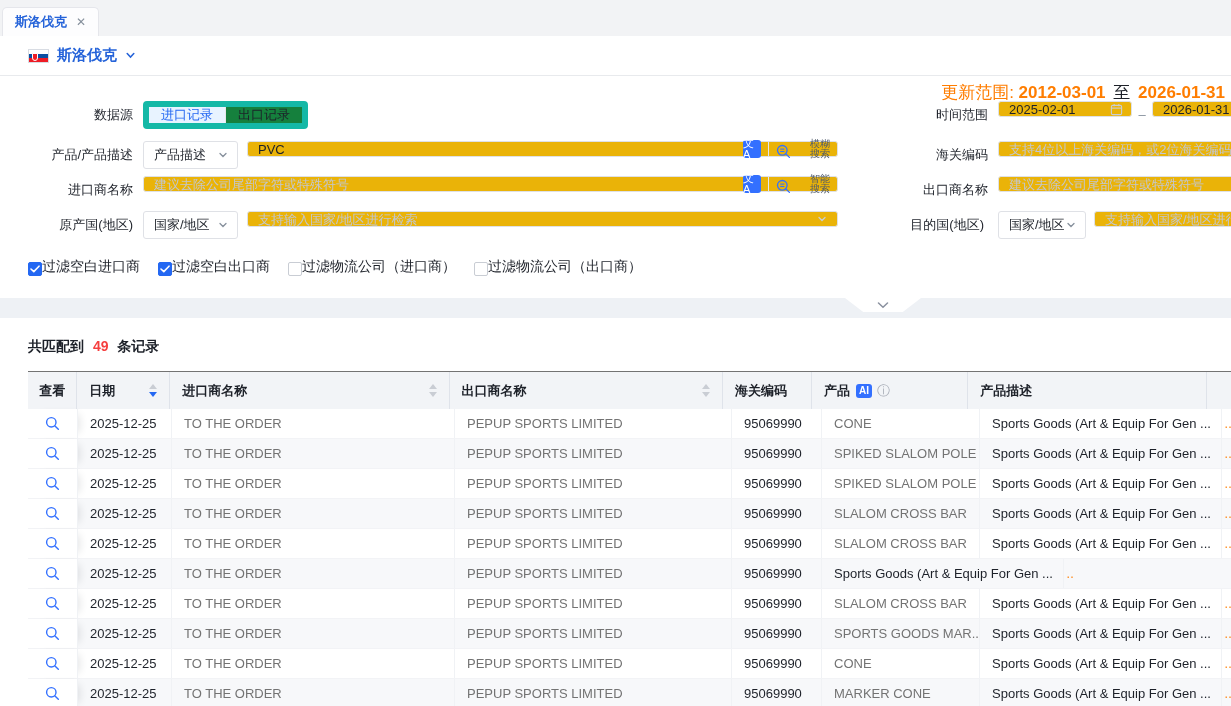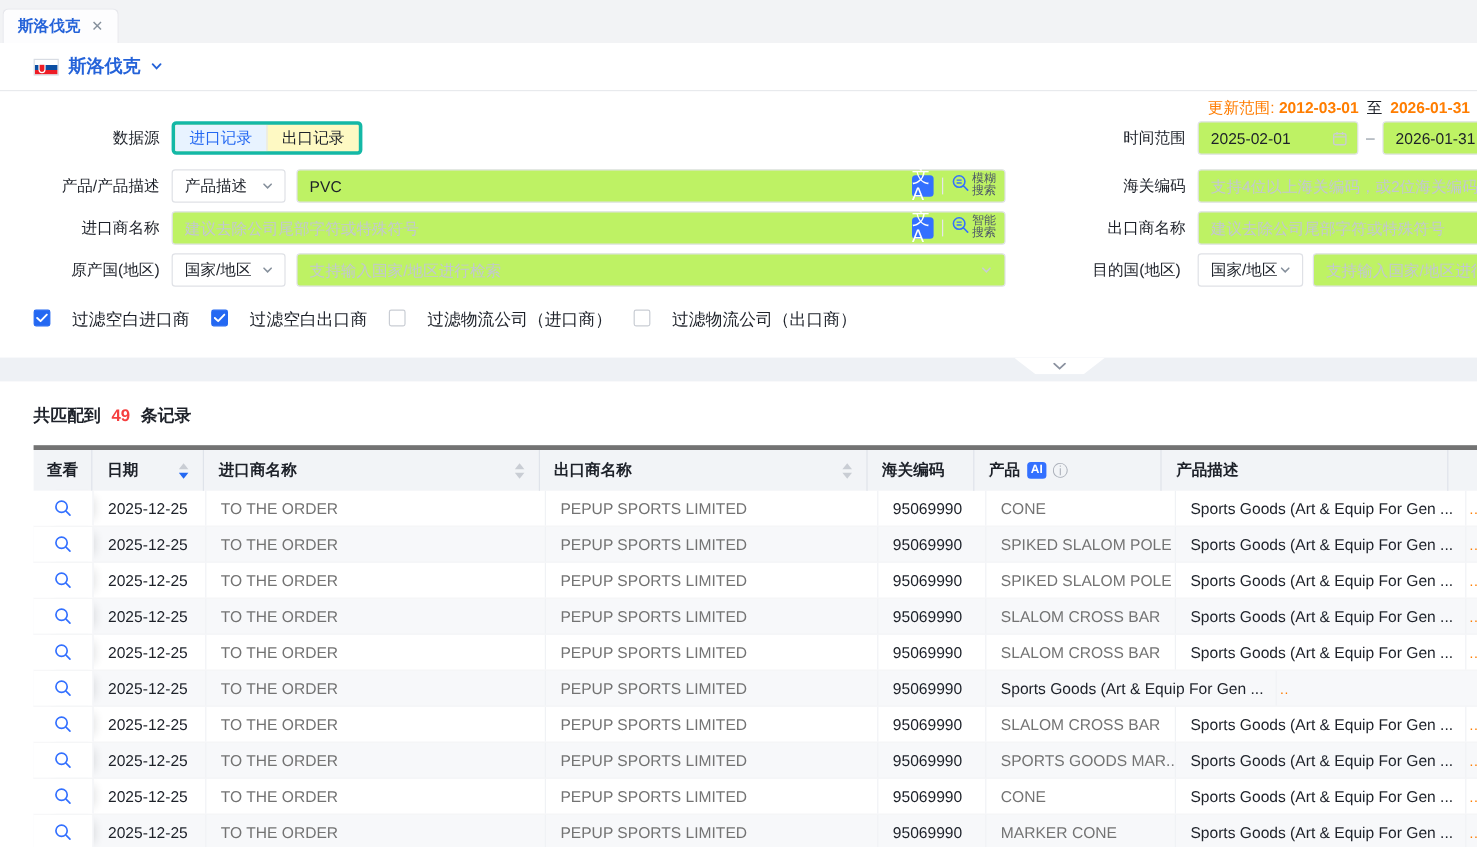--- a/index.html
+++ b/index.html
@@ -19,57 +19,57 @@
   .flag{position:relative;width:21px;height:14px;border:1px solid #d8dce3;box-sizing:border-box;
        background:linear-gradient(to bottom,#ffffff 0 34%,#0b4ea2 34% 67%,#ee1c25 67% 100%)}
   .flag-emblem{position:absolute;left:3px;top:3px;width:6px;height:8px;background:#ee1c25;border:1px solid #fff;
        border-radius:0 0 3px 3px;box-sizing:border-box}
   .country-name{color:#2563d9;font-size:15px;font-weight:bold}
   
   .form-panel{position:absolute;top:77px;left:0;width:100%;height:221px;background:#fff}
   .abs{position:absolute}
   .flabel{width:133px;text-align:right;line-height:28px;color:#1d2129;white-space:nowrap}
   .rlabel{width:140px;text-align:right;line-height:28px;color:#1d2129;white-space:nowrap}
-  .update-range{position:absolute;top:81px;right:6px;white-space:nowrap;font-size:13px}
+  .update-range{position:absolute;top:81px;right:6px;white-space:nowrap;font-size:17px}
   .ur-label{color:#ff7d00}
   .ur-date{color:#ff7d00;font-weight:bold}
   .ur-word{color:#1d2129;margin:0 3px}
-  .segmented{display:flex;height:28px;border:3px solid #14b8a6;border-radius:4px;overflow:hidden;box-sizing:border-box;background:#fef9c3}
+  .segmented{display:flex;height:28px;border:6px solid #14b8a6;border-radius:4px;overflow:hidden;box-sizing:border-box;background:#15803d}
   .seg-item{width:76px;display:flex;align-items:center;justify-content:center;cursor:pointer;color:#1d2129}
   .seg-item.active{background:#e8f3ff;color:#2468f2}
   .seg-item + .seg-item{border-left:1px solid #e5e6eb}
-  .inputbox{height:28px;border:1px solid #dfe1e6;border-radius:3px;background:#bef264;display:flex;align-items:center;box-sizing:border-box}
+  .inputbox{height:16px;border:1px solid #dfe1e6;border-radius:3px;background:#eab308;display:flex;align-items:center;box-sizing:border-box}
   .inputbox input{border:none;outline:none;flex:1;min-width:0;padding:0 10px;font-size:13px;color:#1d2129;background:transparent;font-family:inherit}
   input::placeholder{color:#c2c7d1}
   .selectbox{height:28px;border:1px solid #dfe1e6;border-radius:3px;background:#fff;display:flex;align-items:center;
        justify-content:space-between;box-sizing:border-box;padding:0 9px 0 10px;cursor:pointer;white-space:nowrap}
   .icon-group{display:flex;align-items:center;gap:7px;padding-right:7px}
-  .translate-icon{width:18px;height:18px;background:#3370ff;border-radius:3px;color:#fff;font-size:15px;line-height:1;
+  .translate-icon{width:18px;height:18px;background:#3370ff;border-radius:3px;color:#fff;font-size:11px;line-height:1;
        display:flex;align-items:center;justify-content:center;cursor:pointer;flex:none}
   .vdiv{width:1px;height:14px;background:#e5e6eb;flex:none}
-  .search-btn{display:flex;align-items:flex-start;gap:2px;cursor:pointer;flex:none}
+  .search-btn{display:flex;align-items:flex-end;gap:19px;cursor:pointer;flex:none}
   .search-txt{font-size:10px;line-height:10px;color:#4e5969}
   .cal-icon,.chev{flex:none;display:flex;align-items:center}
   
   .cb-row{position:absolute;left:28px;top:256px;display:flex;gap:18px;align-items:center;height:22px}
-  .cb-item{display:flex;align-items:flex-start;gap:18px;cursor:pointer}
+  .cb-item{display:flex;align-items:flex-end;gap:0;cursor:pointer}
   .cb{width:14px;height:14px;border:1px solid #c9cdd4;border-radius:2px;background:#fff;box-sizing:border-box;
        display:flex;align-items:center;justify-content:center;flex:none}
   .cb.checked{background:#2468f2;border-color:#2468f2}
   .cb-text{font-size:14px;color:#1d2129}
   
   .strip{position:absolute;top:298px;left:0;width:100%;height:20px;background:#eef1f5}
   .collapse-handle{position:absolute;top:298px;left:845px;width:76px;height:14px;background:#fff;
        clip-path:polygon(0 0,100% 0,76% 100%,24% 100%);display:flex;align-items:center;justify-content:center;cursor:pointer}
   
   .results{position:absolute;top:318px;left:0;width:100%;height:476px;background:#fff}
   .results-title{position:absolute;left:28px;top:20px;font-size:14px;font-weight:bold;white-space:nowrap}
   .count{color:#f53f3f;margin:0 5px}
   .table{position:absolute;left:28px;top:53px;width:1203px}
-  .thead{display:flex;height:38px;background:#f2f4f7;border-top:4px solid #737373;box-sizing:border-box}
+  .thead{display:flex;height:38px;background:#f2f4f7;border-top:1px solid #737373;box-sizing:border-box}
   .th{display:flex;align-items:center;padding:0 12px;font-weight:bold;border-right:1px solid #dfe3ea;box-sizing:border-box;white-space:nowrap;overflow:hidden}
   .th.center{justify-content:center;padding:0}
   .th:last-child{border-right:none}
   .col-view{width:50px}.col-date{width:94px}.col-imp{width:283px}.col-exp{width:277px}
   .col-hs{width:90px}.col-prod{width:158px}.col-desc{width:242px}.col-clip{width:9px}
   .sorter{display:flex;flex-direction:column;margin-left:auto;gap:3px;padding-left:8px;cursor:pointer}
   .caret-up{width:0;height:0;border-left:4px solid transparent;border-right:4px solid transparent;border-bottom:5px solid #c9cdd4}
   .caret-down{width:0;height:0;border-left:4px solid transparent;border-right:4px solid transparent;border-top:5px solid #c9cdd4}
   .caret-down.active{border-top-color:#2468f2}
   .ai-badge{background:#3370ff;color:#fff;font-size:10px;font-weight:bold;border-radius:3px;padding:2px 3px;line-height:1;margin:0 5px 0 6px}

